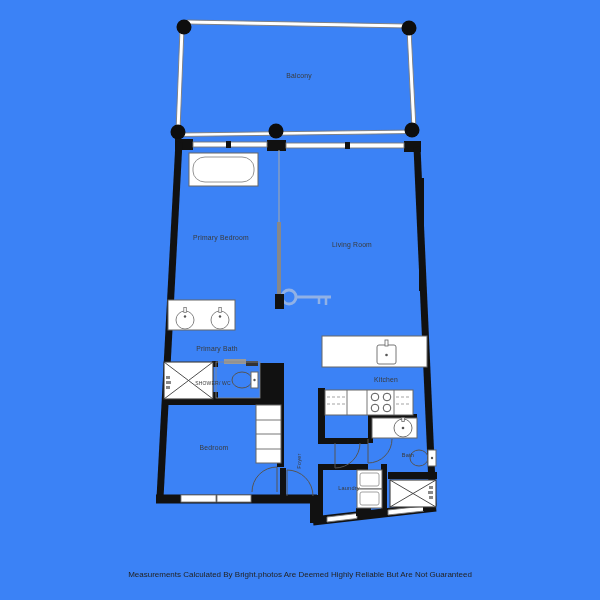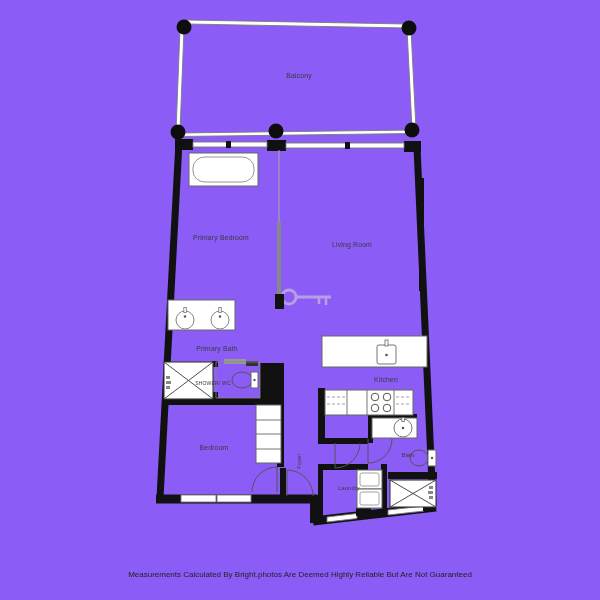--- a/index.html
+++ b/index.html
@@ -1,17 +1,17 @@
 <!DOCTYPE html>
 <html><head>
 <meta charset="utf-8">
 <style>
   html,body{margin:0;padding:0;background:#ffffff;}
   .stage{
-    position:relative;width:600px;height:600px;background:#8b5cf6;overflow:hidden;
+    position:relative;width:600px;height:600px;background:#3b82f6;overflow:hidden;
     font-family:"Liberation Sans", sans-serif;
   }
   svg text{
     font-family:"Liberation Sans", sans-serif;
     fill:#3a3a3a;
   }
   .room-label{font-size:6.8px;letter-spacing:.2px;}
   .room-label-sm{font-size:5.6px;letter-spacing:.2px;}
   .room-label-xs{font-size:5px;letter-spacing:.2px;}
   .footer-label{font-size:8px;fill:#222222;}

